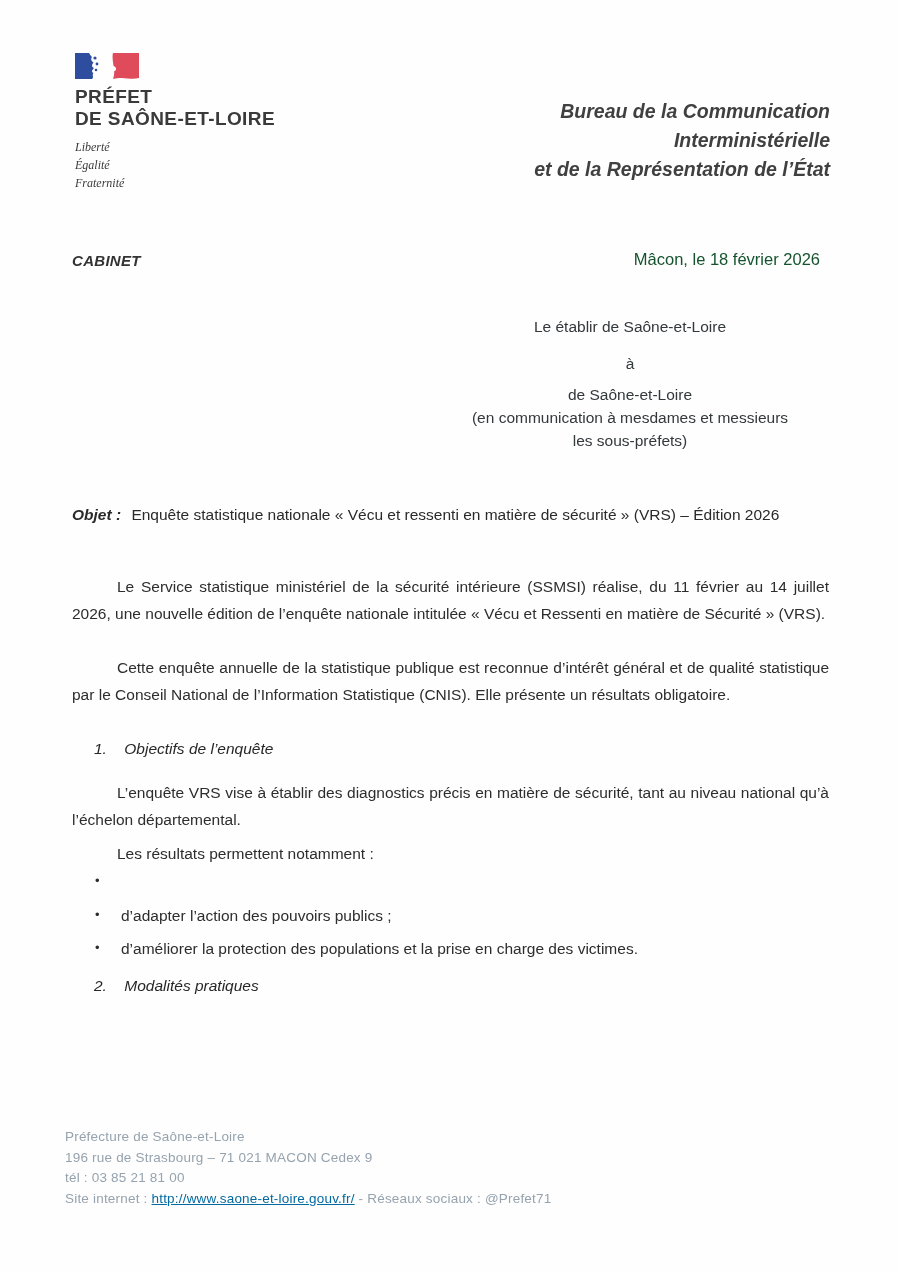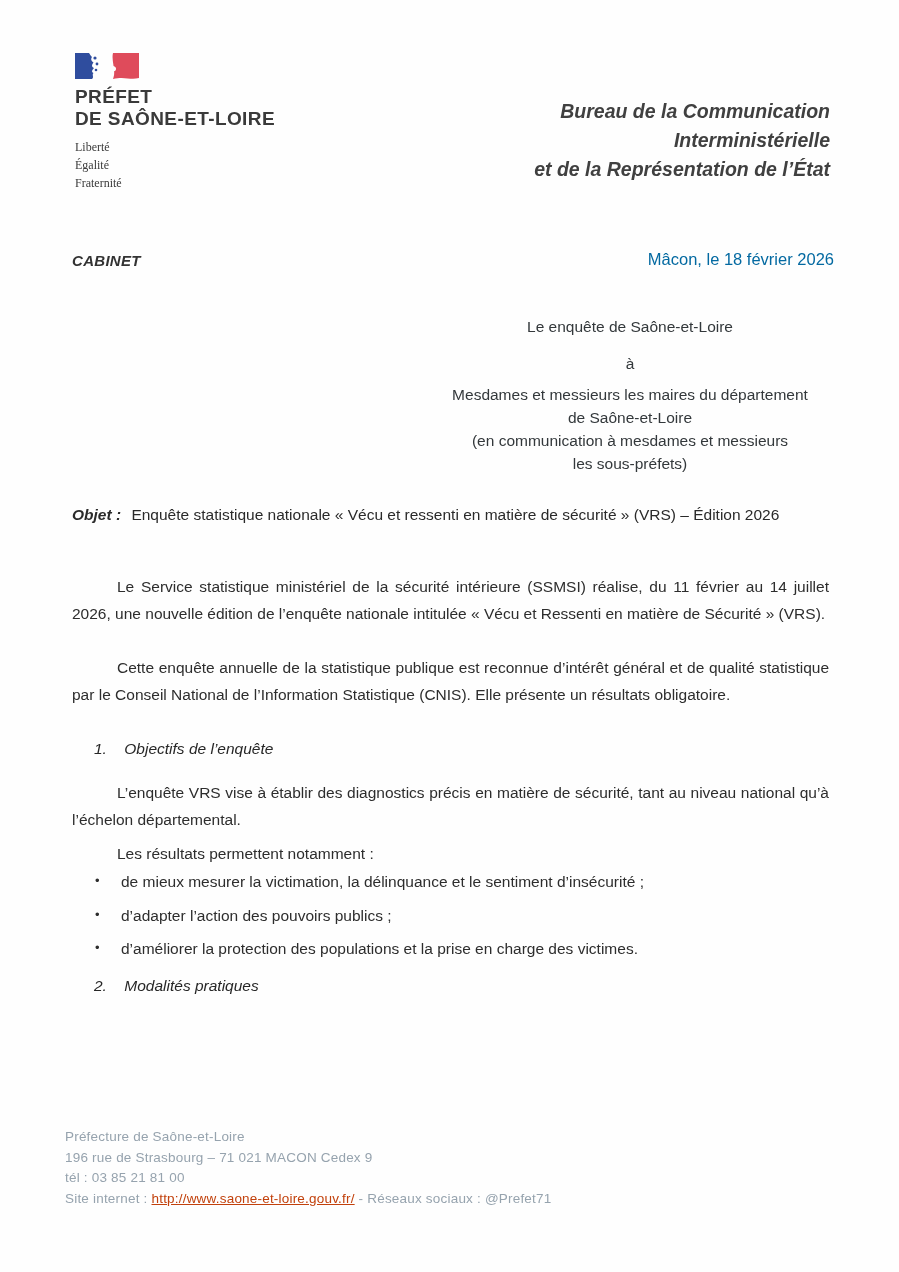--- a/index.html
+++ b/index.html
@@ -15,37 +15,37 @@
   
   .logo-block { position:absolute; left:75px; top:52px; }
   .flag { display:block; margin-bottom:6px; }
   .logo-title {
     font-size:19px; font-weight:bold; line-height:22px;
     letter-spacing:0.4px; color:#3a3a3a;
   }
   .motto {
     margin-top:8px;
     font-family:"Liberation Serif", serif;
-    font-size:12px; line-height:18px; color:#3a3a3a;
+    font-style:italic; font-size:12px; line-height:18px; color:#3a3a3a;
   }
   .bureau {
     position:absolute; top:97px; right:69px; width:420px;
     text-align:right;
     font-size:19.5px; font-weight:bold; font-style:italic;
     line-height:29px; color:#404040;
   }
   
   .cabinet {
     position:absolute; left:72px; top:252px;
     font-size:15px; font-weight:bold; font-style:italic;
     letter-spacing:0.3px; color:#333;
   }
   .dateline {
-    position:absolute; top:250px; right:65px;
-    font-size:16.5px; color:#0369a1;
+    position:absolute; top:250px; right:79px;
+    font-size:16.5px; color:#14532d;
   }
   
   .addressee {
     position:absolute; left:400px; top:315px; width:460px;
     text-align:center; font-size:15.5px; line-height:23px; color:#33383b;
   }
   .addr-first { margin-bottom:14px; }
   .addr-a { margin-bottom:8px; }
   
   .objet { position:absolute; left:72px; top:506px; right:70px; font-size:15.5px; color:#2a2a2a; }
@@ -66,21 +66,21 @@
     position:absolute; left:95px; right:70px;
     display:flex; font-size:15.5px; color:#2d2d2d;
   }
   .bullet-dot { width:26px; flex:0 0 26px; font-size:13px; }
   
   .footer {
     position:absolute; left:65px; top:1127px; right:70px;
     font-size:13.5px; line-height:20.5px; color:#96a3ae;
     letter-spacing:0.2px;
   }
-  .footer a { color:#c2410c; text-decoration:underline; }
+  .footer a { color:#0369a1; text-decoration:underline; }
 </style>
 </head>
 <body>
 
 <div class="page">
 
   <div class="logo-block">
     <svg class="flag" width="64" height="28" viewBox="0 0 64 28">
       <rect x="0" y="1" width="29" height="26" fill="#2f4d9e"></rect>
       <path d="M14,1 h15 v26 h-12 c2.5,-2 -0.5,-4 1.5,-6 c-3,-1.5 -0.5,-3.5 0.5,-5
@@ -105,23 +105,22 @@
   <div class="bureau">
     <div>Bureau de la Communication</div>
     <div>Interministérielle</div>
     <div>et de la Représentation de l’État</div>
   </div>
 
   <div class="cabinet">CABINET</div>
   <div class="dateline">Mâcon, le 18 février 2026</div>
 
   <div class="addressee">
-    <div class="addr-first">Le enquête de Saône-et-Loire</div>
+    <div class="addr-first">Le établir de Saône-et-Loire</div>
     <div class="addr-a">à</div>
-    <div>Mesdames et messieurs les maires du département</div>
     <div>de Saône-et-Loire</div>
     <div>(en communication à mesdames et messieurs</div>
     <div>les sous-préfets)</div>
   </div>
 
   <div class="objet">
     <span class="objet-label">Objet :</span>
     <span>Enquête statistique nationale « Vécu et ressenti en matière de sécurité » (VRS) – Édition 2026</span>
   </div>
 
@@ -131,21 +130,20 @@
   <div class="section-heading" style="top:740px">
     <span class="sec-num">1.</span>
     <span>Objectifs de l’enquête</span>
   </div>
 
   <div class="para indent" style="top:780px">L’enquête VRS vise à établir des diagnostics précis en matière de sécurité, tant au niveau national qu’à l’échelon départemental.</div>
   <div class="para indent" style="top:841px">Les résultats permettent notamment :</div>
 
   <div class="bullet-row" style="top:873px">
     <span class="bullet-dot">•</span>
-    <span>de mieux mesurer la victimation, la délinquance et le sentiment d’insécurité ;</span>
   </div>
   <div class="bullet-row" style="top:907px">
     <span class="bullet-dot">•</span>
     <span>d’adapter l’action des pouvoirs publics ;</span>
   </div>
   <div class="bullet-row" style="top:940px">
     <span class="bullet-dot">•</span>
     <span>d’améliorer la protection des populations et la prise en charge des victimes.</span>
   </div>
 

